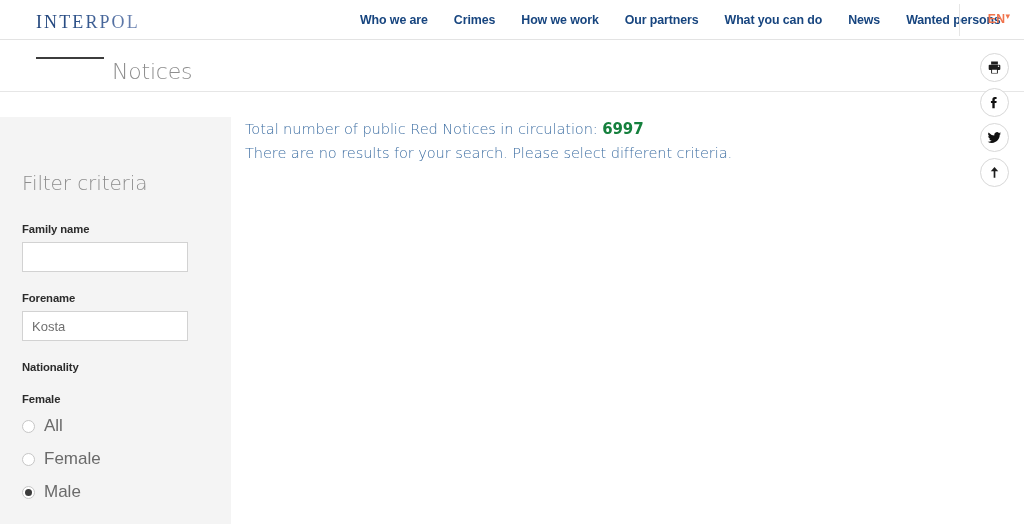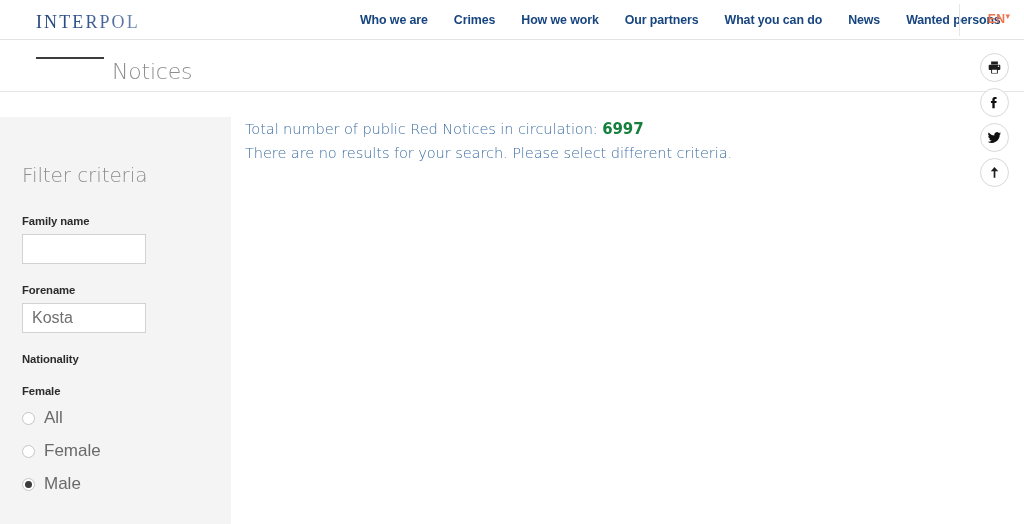--- a/index.html
+++ b/index.html
@@ -75,33 +75,33 @@
   
   .sidebar {
     position: absolute; left: 0; top: 117px;
     width: 231px; height: 407px;
     background: #f4f4f4;
     padding: 46px 0 0 22px;
   }
   .filter-heading {
     font-size: 20px; color: #8d8d8d; font-weight: 300;
     font-family: "DejaVu Sans", sans-serif;
-    margin: 0 0 28px 0;
+    margin: 8px 0 28px 0;
     letter-spacing: -0.1px;
   }
   .field { margin-bottom: 20px; }
   .field-label {
     font-size: 11.3px; font-weight: bold; color: #2b2b2b;
     margin-bottom: 7px; letter-spacing: -0.1px;
   }
   .text-input {
-    width: 124px; height: 30px;
+    width: 166px; height: 30px;
     background: #ffffff;
     border: 1px solid #d2d2d2;
-    font-size: 16px; color: #6f6f6f;
+    font-size: 13px; color: #6f6f6f;
     padding: 0 9px;
     font-family: "Liberation Sans", sans-serif;
     outline: none;
     border-radius: 0;
   }
   .select-wrap { position: relative; width: 139px; height: 30px; }
   .select-box {
     width: 139px; height: 30px;
     background: #ffffff;
     border: 1px solid #d2d2d2;

